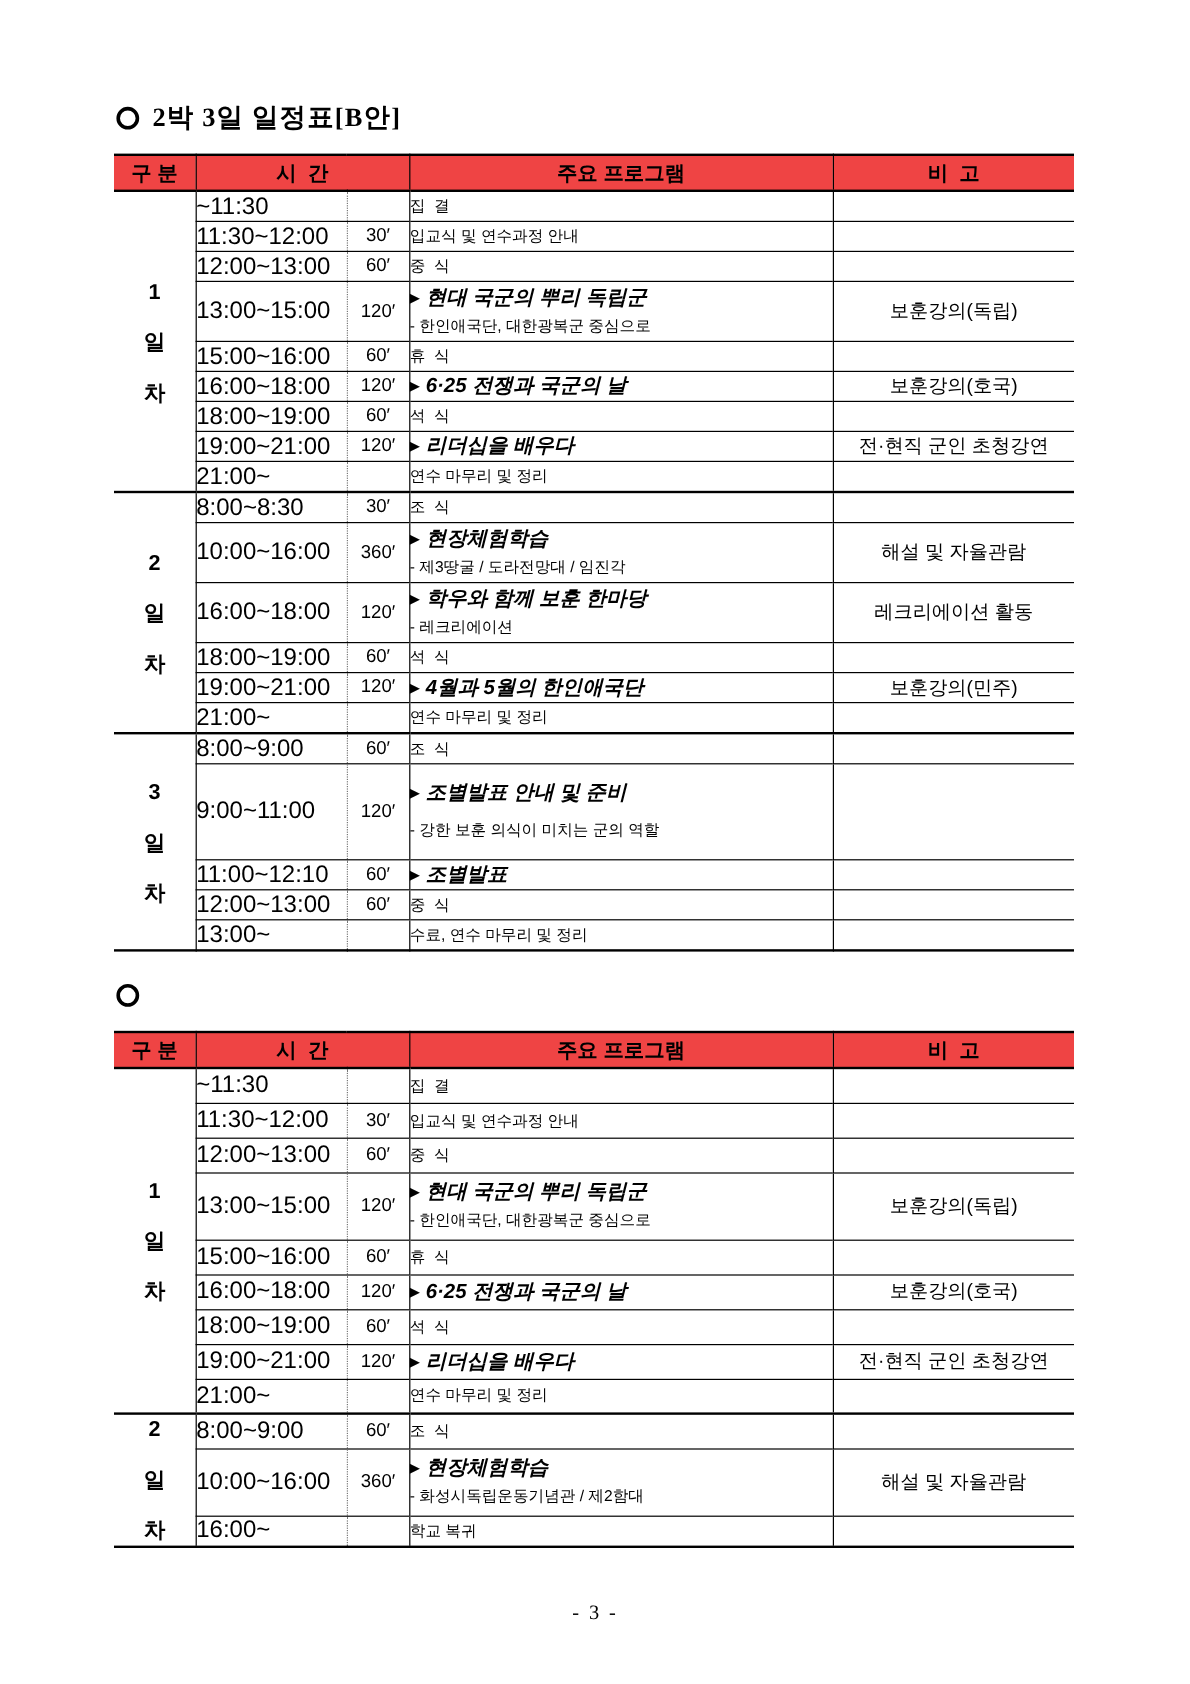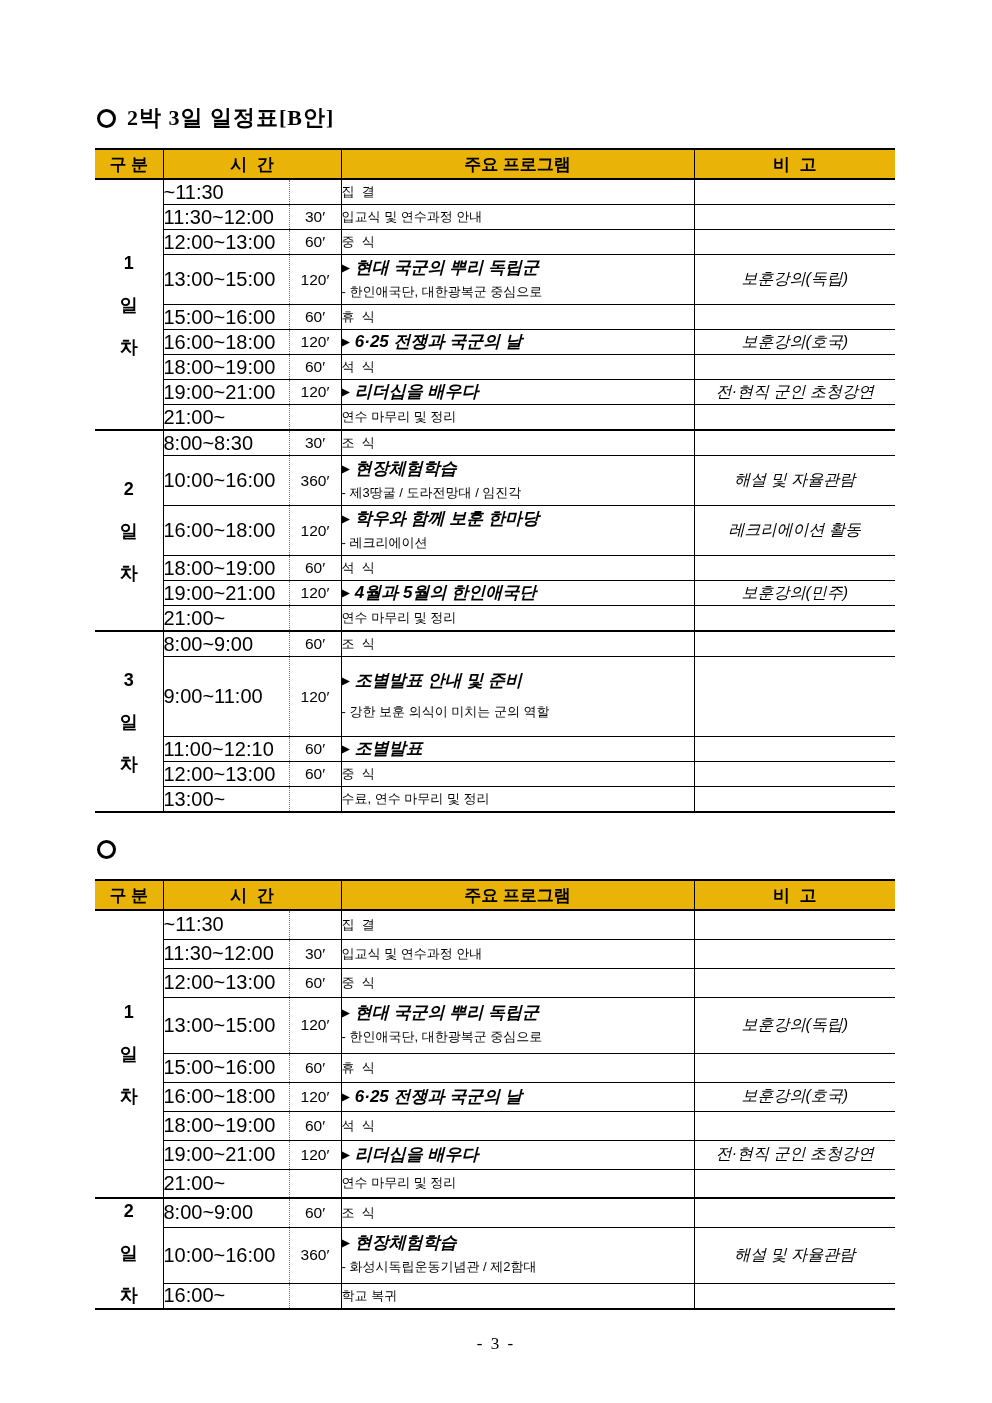--- a/index.html
+++ b/index.html
@@ -22,44 +22,44 @@
     border:3px solid #000;border-radius:50%;
     margin-right:11px;flex:0 0 auto;box-sizing:content-box;
   }
 
   
   table.sched{
     width:800px;border-collapse:collapse;table-layout:fixed;
     border-top:2px solid #000;border-bottom:2px solid #000;
   }
   table.sched th{
-    background:#eab308;
+    background:#ef4444;
     border-bottom:2px solid #000;
     font-size:17px;font-weight:bold;
     height:26px;padding:1px 0;text-align:center;
     white-space:pre;
   }
   th.h-group,th.h-time,th.h-prog{border-right:1px solid #000;}
   table.sched td{border-top:1px solid #000;vertical-align:middle;padding:0;}
   tr.day-start td{border-top:2px solid #000;}
   td.group{border-right:1px solid #000;text-align:center;}
   .group-stack{display:flex;flex-direction:column;align-items:center;justify-content:center;gap:24px;}
   .group-char{font-weight:bold;font-size:18px;line-height:18px;}
   td.time{
     border-right:1px dotted #777;
     font-size:20px;padding-left:11px;white-space:pre;
   }
   td.dur{border-right:1px solid #000;text-align:center;font-size:15.5px;}
   td.prog{border-right:1px solid #000;padding-left:14px;}
-  td.note{text-align:center;font-size:16px;white-space:pre;font-style:italic;}
+  td.note{text-align:center;font-size:16px;white-space:pre;}
   .pline{font-size:13px;line-height:24px;white-space:pre-wrap;}
   .pline.bold{font-weight:bold;font-size:17px;font-style:italic;}
   tr.tall .pline{margin:7px 0;}
 
-  .sec{margin-bottom:0;margin-top:20px;}
+  .sec{margin-bottom:0;}
   .sec + .sec{margin-top:22px;}
 
   .footnote{
     width:800px;text-align:right;
     font-size:16.5px;letter-spacing:2px;
     margin-top:9px;white-space:pre;
   }
   .pagenum{
     position:absolute;left:0;right:0;top:1334px;
     text-align:center;

